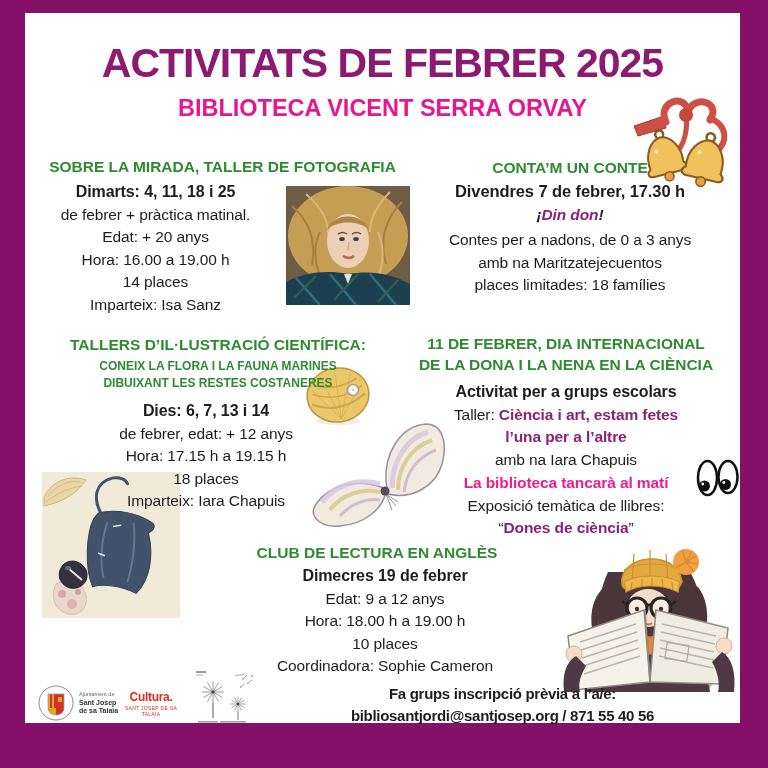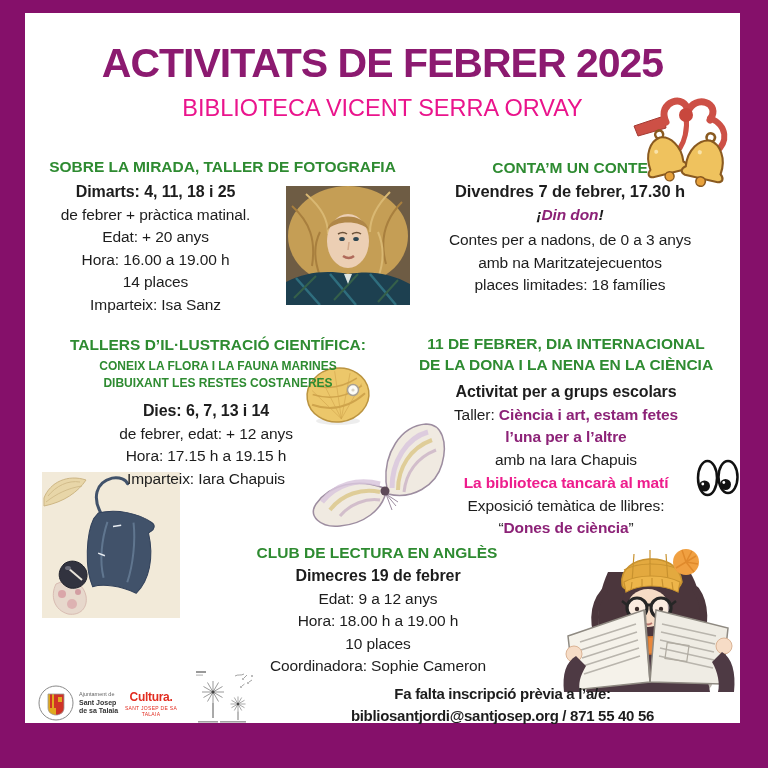--- a/index.html
+++ b/index.html
@@ -8,21 +8,21 @@
     font-family:"Liberation Sans",sans-serif;overflow:hidden;padding-left:12px;
   }
   .inner{position:absolute;left:25px;top:13px;width:715px;height:710px;background:#ffffff;}
   .abs{position:absolute;}
   .ttl{
     left:25px;width:715px;top:40px;text-align:center;
     font-size:41px;font-weight:bold;color:#8c1a70;letter-spacing:-1px;margin:0;z-index:3;
   }
   .subttl{
     left:25px;width:715px;top:95px;text-align:center;
-    font-size:23.5px;font-weight:normal;color:#ea148c;z-index:3;
+    font-size:23.5px;font-weight:bold;color:#ea148c;z-index:3;
   }
   .sec-head{
     position:absolute;color:#2e8b31;font-weight:bold;font-size:15.5px;
     text-align:center;line-height:21px;z-index:4;
   }
   .sub-head{position:absolute;color:#2e8b31;font-weight:bold;font-size:12px;
     text-align:center;line-height:17px;z-index:4;}
   .tblock{
     position:absolute;text-align:center;font-size:15.5px;line-height:22.6px;
     color:#1d1d1d;z-index:4;letter-spacing:-0.1px;
@@ -123,20 +123,21 @@
     <div>places limitades: 18 famílies</div>
   </div>
 
   <div class="sec-head" style="left:28px;top:334px;width:380px;">TALLERS D’IL·LUSTRACIÓ CIENTÍFICA:</div>
   <div class="sub-head" style="left:28px;top:358px;width:380px;">CONEIX LA FLORA I LA FAUNA MARINES</div>
   <div class="sub-head" style="left:28px;top:375px;width:380px;">DIBUIXANT LES RESTES COSTANERES</div>
   <div class="tblock" style="left:66px;top:400px;width:280px;">
     <div class="b">Dies: 6, 7, 13 i 14</div>
     <div>de febrer, edat: + 12 anys</div>
     <div>Hora: 17.15 h a 19.15 h</div>
+    <div>18 places</div>
     <div>Imparteix: Iara Chapuis</div>
   </div>
 
   <div class="art" style="left:303px;top:363px;">
     <svg width="70" height="64" viewBox="0 0 70 64">
       <ellipse cx="35" cy="58" rx="22" ry="4" fill="rgba(0,0,0,0.07)"></ellipse>
       <g transform="rotate(-8 35 32)">
         <ellipse cx="35" cy="32" rx="31" ry="27" fill="#ecc76a" stroke="#bb9440" stroke-width="1.5"></ellipse>
         <path d="M8 38 Q 35 52 62 34" stroke="#cfa44c" stroke-width="2" fill="none"></path>
         <path d="M10 28 Q 35 40 60 26" stroke="#cfa44c" stroke-width="1.5" fill="none"></path>
@@ -204,21 +205,21 @@
       <ellipse cx="12.5" cy="20" rx="9.5" ry="17" fill="#ffffff" stroke="#111111" stroke-width="2.5"></ellipse>
       <ellipse cx="33" cy="19" rx="9.5" ry="16" fill="#ffffff" stroke="#111111" stroke-width="2.5"></ellipse>
       <circle cx="9.5" cy="28" r="5.5" fill="#111111"></circle>
       <circle cx="30.5" cy="26.5" r="5.5" fill="#111111"></circle>
       <circle cx="7.8" cy="26" r="1.4" fill="#ffffff"></circle>
       <circle cx="28.8" cy="24.5" r="1.4" fill="#ffffff"></circle>
     </svg>
   </div>
 
   <div class="sec-head" style="left:212px;top:542px;width:330px;">CLUB DE LECTURA EN ANGLÈS</div>
-  <div class="tblock" style="left:213px;top:565px;width:330px;text-align:center;">
+  <div class="tblock" style="left:220px;top:565px;width:330px;text-align:center;">
     <div class="b">Dimecres 19 de febrer</div>
     <div>Edat: 9 a 12 anys</div>
     <div>Hora: 18.00 h a 19.00 h</div>
     <div>10 places</div>
     <div>Coordinadora: Sophie Cameron</div>
   </div>
 
   <div class="art" style="left:534px;top:532px;">
     <svg width="206" height="160" viewBox="0 0 206 160">
       <path d="M74 40 C 60 70 62 104 72 120 L 160 120 C 172 96 170 64 156 40 Z" fill="#4b363c"></path>
@@ -307,15 +308,15 @@
       </g>
       <circle cx="49" cy="11" r="0.8" fill="#666666"></circle>
       <circle cx="54" cy="15" r="0.8" fill="#666666"></circle>
       <circle cx="47" cy="19" r="0.8" fill="#666666"></circle>
       <circle cx="58" cy="8" r="0.8" fill="#666666"></circle>
       <rect x="4" y="53" width="20" height="1.6" fill="#8a8a8a" opacity="0.8"></rect>
       <rect x="26" y="53" width="26" height="1.6" fill="#8a8a8a" opacity="0.8"></rect>
     </svg>
   </div>
 
-  <div class="footer-note" style="top:683px;">Fa falta inscripció prèvia a l’a/e:</div>
+  <div class="footer-note" style="top:683px;">Fa grups inscripció prèvia a l’a/e:</div>
   <div class="footer-note" style="top:705px;">bibliosantjordi@santjosep.org / 871 55 40 56</div>
 </div>
 
 </body></html>

